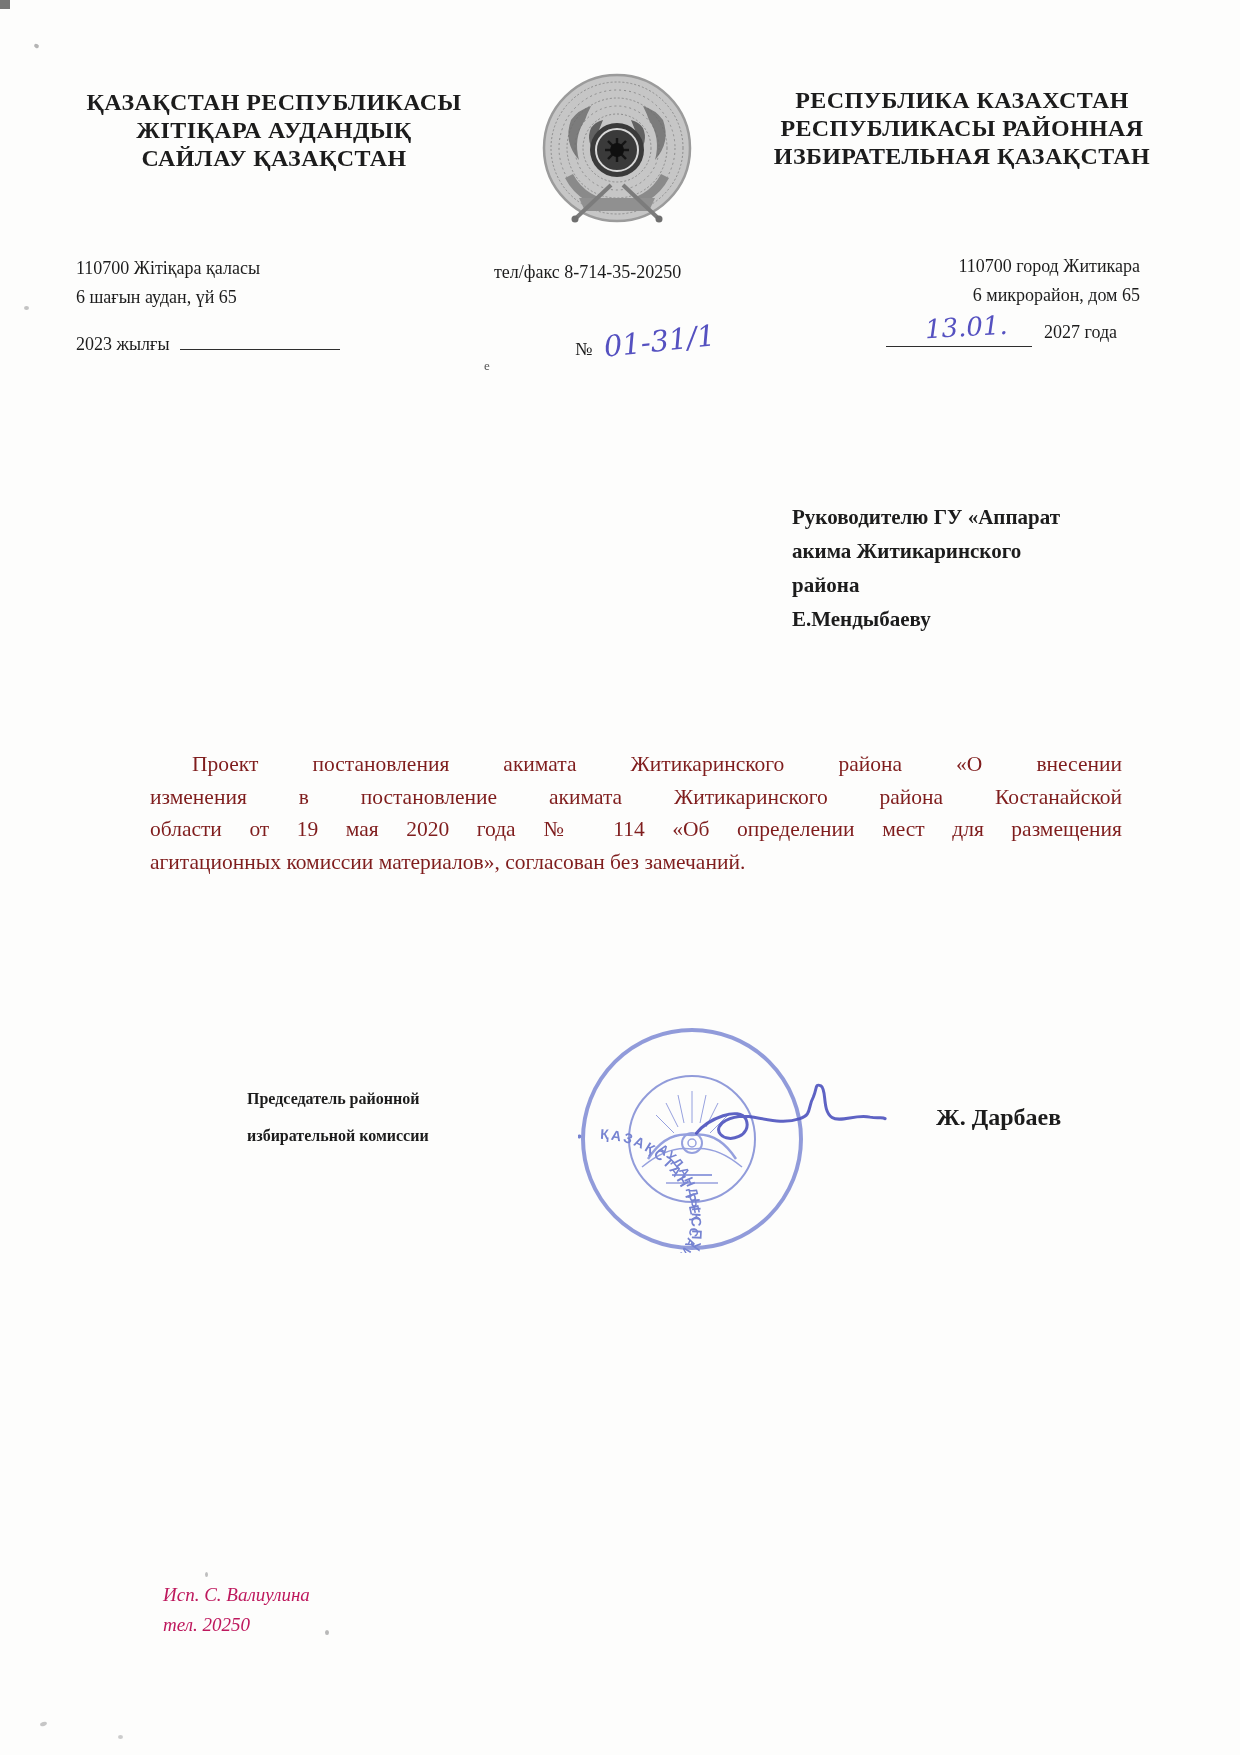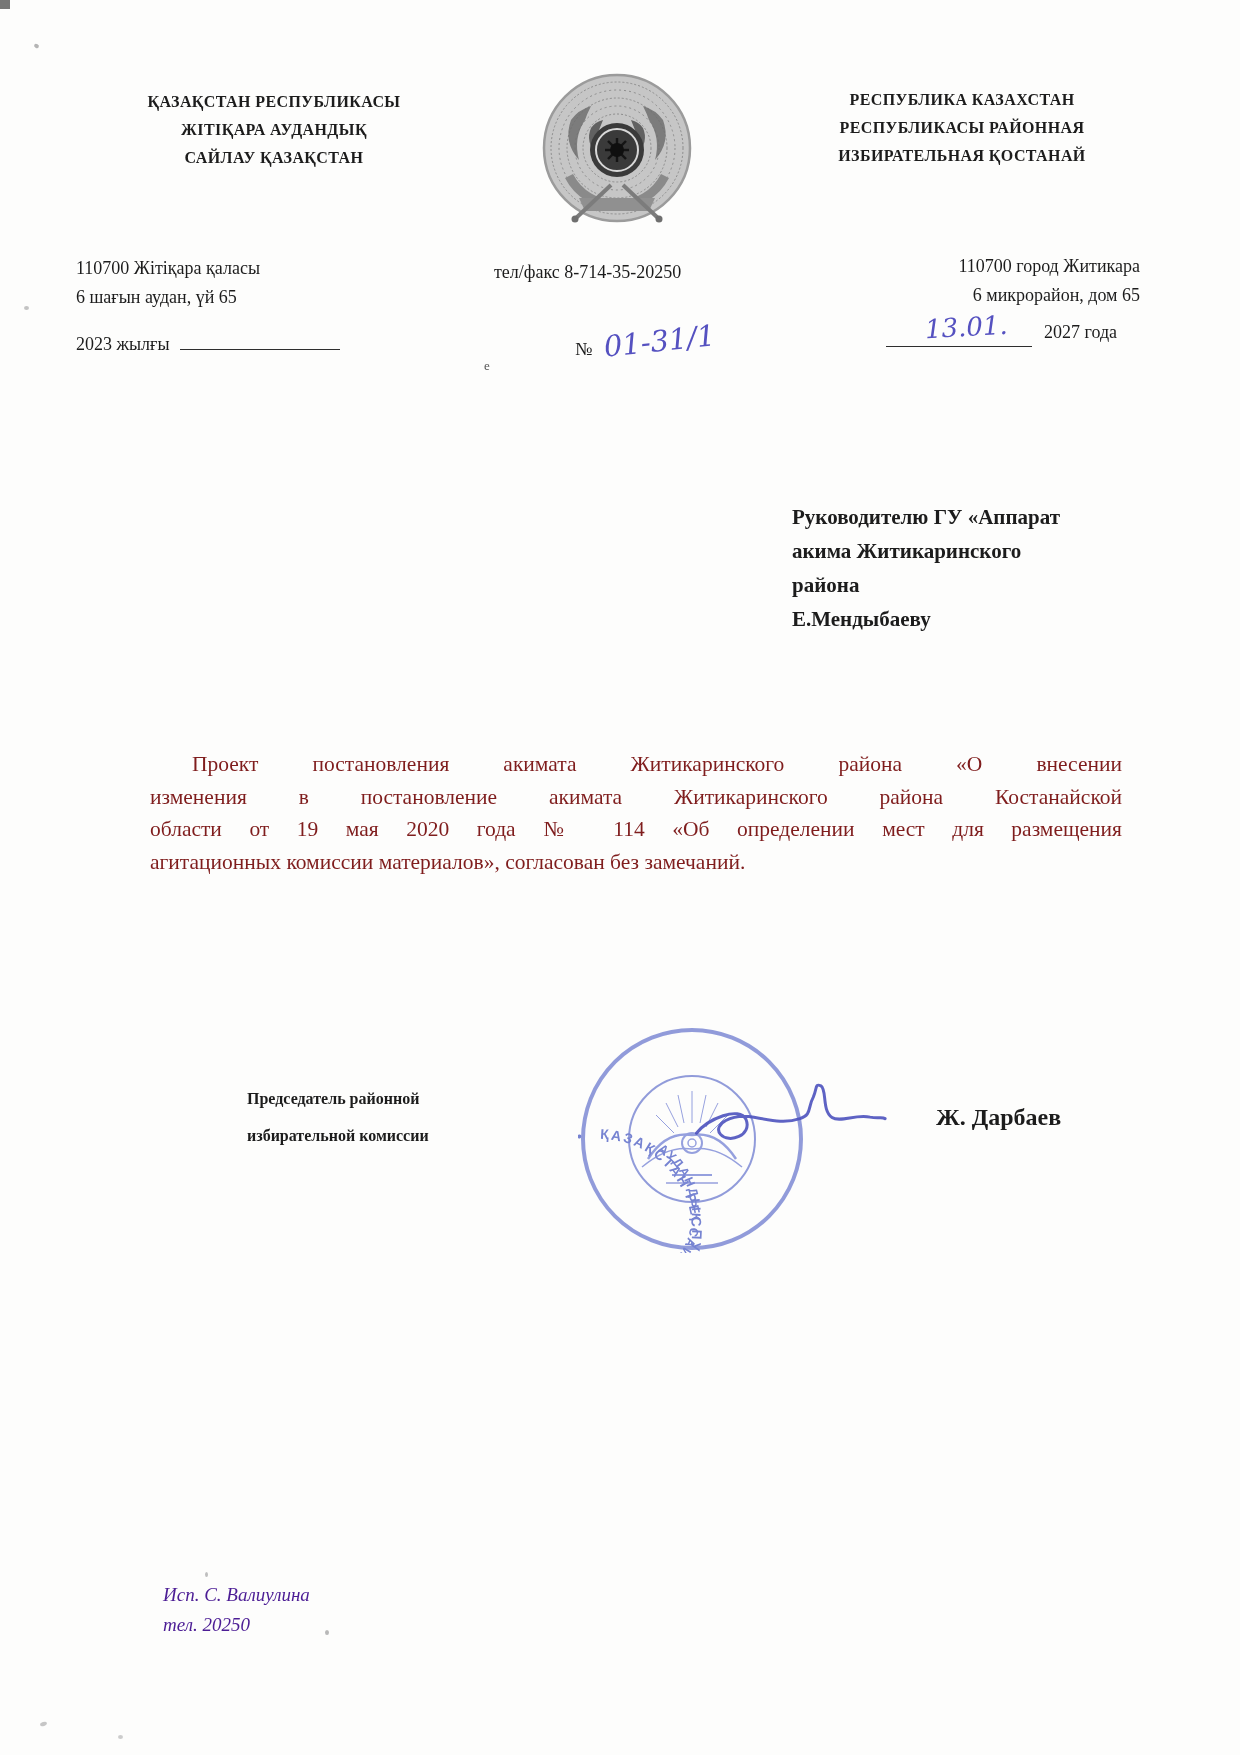--- a/index.html
+++ b/index.html
@@ -2,38 +2,38 @@
 <html><head>
 <meta charset="utf-8">
 <style>
   html,body{margin:0;padding:0;background:#ffffff;}
   .page{
     position:relative;width:1240px;height:1755px;margin:0 auto;
     background:#fdfdfc;overflow:hidden;
     font-family:"Liberation Serif","DejaVu Serif",serif;color:#1c1c1c;
   }
   .abs{position:absolute;}
-  .org{font-weight:bold;font-size:16px;line-height:28px;text-align:center;letter-spacing:.4px;}
+  .org{font-weight:bold;font-size:24px;line-height:28px;text-align:center;letter-spacing:.4px;}
   .req{font-size:18px;line-height:29px;}
   .right-align{text-align:right;}
   .underline-slot{display:inline-block;border-bottom:1.6px solid #2e2e2e;height:19px;vertical-align:baseline;}
   .hand{
     font-family:"DejaVu Serif","Liberation Serif",serif;
     font-style:italic;color:#5551c0;white-space:nowrap;
   }
   .addressee{font-weight:bold;font-size:21px;line-height:34px;}
   .body-line{
     font-size:21.5px;line-height:32.5px;text-align:justify;text-align-last:justify;
     color:#7f1d1d;
   }
   .body-line.first{text-indent:42px;}
   .body-line.last{text-align-last:left;}
   .sig-title{font-weight:bold;font-size:16px;line-height:37px;}
   .sig-name{font-weight:bold;font-size:24px;}
-  .footer-note{font-style:italic;font-size:19px;line-height:30px;color:#4c1d95;}
+  .footer-note{font-style:italic;font-size:19px;line-height:30px;color:#be185d;}
   .speck{position:absolute;border-radius:50%;}
   .stray-char{position:absolute;font-size:13px;color:#555;}
   svg text{font-family:"Liberation Sans","DejaVu Sans",sans-serif;}
 </style>
 </head>
 <body>
 
 <div class="page">
 
   <div class="abs" style="left:0;top:0;width:10px;height:9px;background:#4a4a4a;opacity:.75;"></div>
@@ -82,21 +82,21 @@
       <line x1="42" y1="153" x2="78" y2="119" stroke="#7c7c7c" stroke-width="4"></line>
       <line x1="126" y1="153" x2="90" y2="119" stroke="#7c7c7c" stroke-width="4"></line>
       <circle cx="42" cy="153" r="3.5" fill="#6f6f6f"></circle>
       <circle cx="126" cy="153" r="3.5" fill="#6f6f6f"></circle>
     </svg>
   </div>
 
   <div class="abs org" style="left:756px;top:86px;width:412px;">
     <div>РЕСПУБЛИКА КАЗАХСТАН</div>
     <div>РЕСПУБЛИКАСЫ РАЙОННАЯ</div>
-    <div>ИЗБИРАТЕЛЬНАЯ ҚОСТАНАЙ</div>
+    <div>ИЗБИРАТЕЛЬНАЯ ҚАЗАҚСТАН</div>
   </div>
 
   <div class="abs req" style="left:76px;top:254px;">
     <div>110700 Жітіқара қаласы</div>
     <div>6 шағын аудан, үй 65</div>
   </div>
 
   <div class="abs req" style="left:494px;top:258px;">тел/факс 8-714-35-20250</div>
 
   <div class="abs req right-align" style="left:830px;top:252px;width:310px;">

